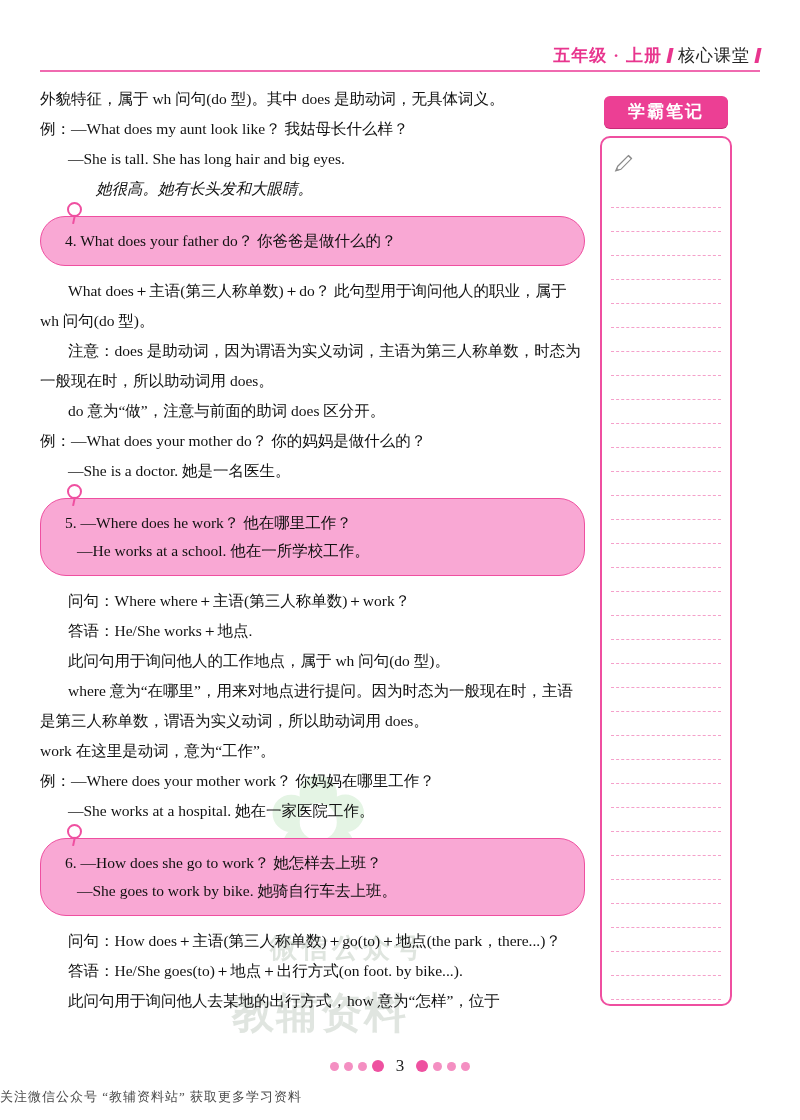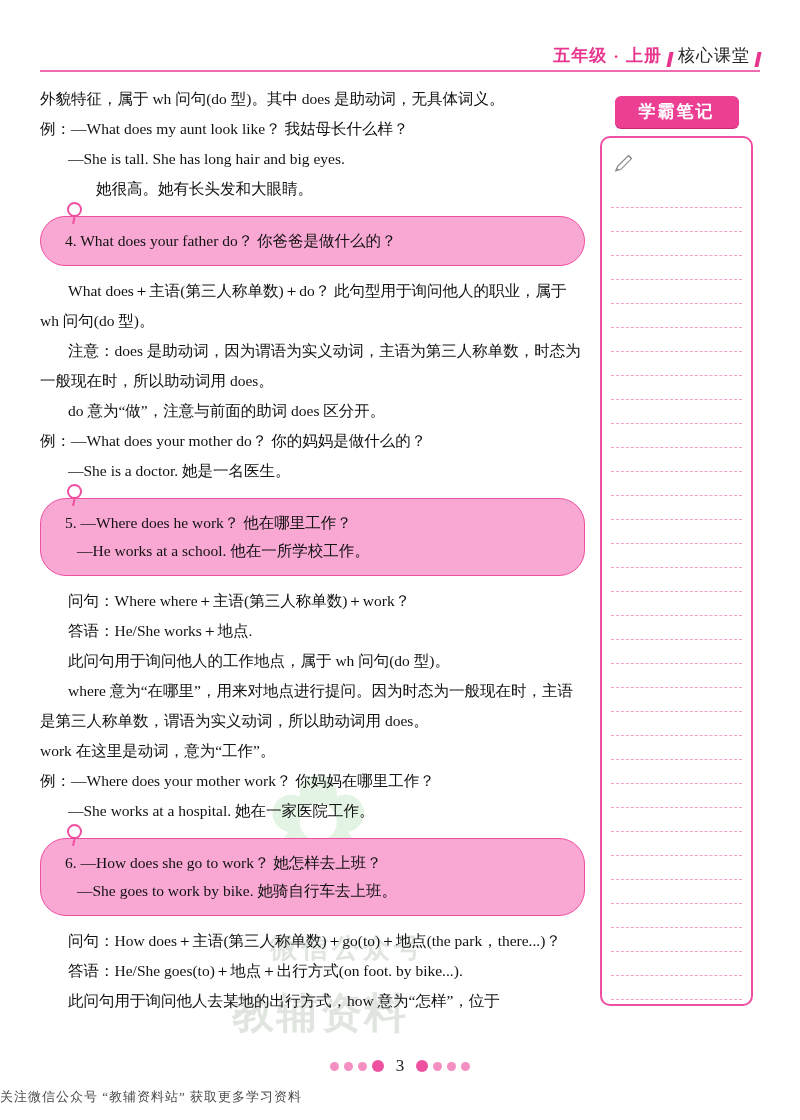--- a/index.html
+++ b/index.html
@@ -19,21 +19,21 @@
     position: absolute;
     inset: 0;
   }
 
   
   .header {
     position: absolute;
     top: 44px;
     right: 40px;
     display: flex;
-    align-items: flex-end;
+    align-items: center;
     gap: 6px;
     font-size: 16px;
     font-weight: bold;
     color: #e8358e;
     letter-spacing: 1px;
   }
   .header .grade {
     color: #e8358e;
     font-family: "Liberation Serif", serif;
     font-size: 17px;
@@ -70,21 +70,21 @@
     font-size: 15.5px;
     line-height: 30px;
     color: #111;
   }
   .content p {
     margin: 0;
     white-space: pre-wrap;
   }
   .indent1 { text-indent: 28px; }
   .indent2 { padding-left: 28px; }
-  .indent3 { padding-left: 56px; }
+  .indent3 { padding-left: 56px; font-style: italic; }
 
   
   .callout {
     position: relative;
     margin: 12px 0 10px 0;
     border: 1.6px solid #ef4fa0;
     border-radius: 26px;
     background: #f9a8d4;
     padding: 10px 20px 10px 24px;
     font-family: "Liberation Serif", serif;
@@ -114,21 +114,21 @@
     transform: rotate(12deg);
   }
   .callout p { margin: 0; white-space: pre-wrap; }
   .callout .sub { padding-left: 12px; }
 
   
   .notes {
     position: absolute;
     top: 96px;
     left: 600px;
-    width: 153px;
+    width: 132px;
   }
   .notes-title {
     width: 124px;
     margin: 0 auto;
     background: #ec3f94;
     border-radius: 6px;
     color: #ffffff;
     font-family: "Liberation Serif", serif;
     font-weight: bold;
     font-size: 17px;

